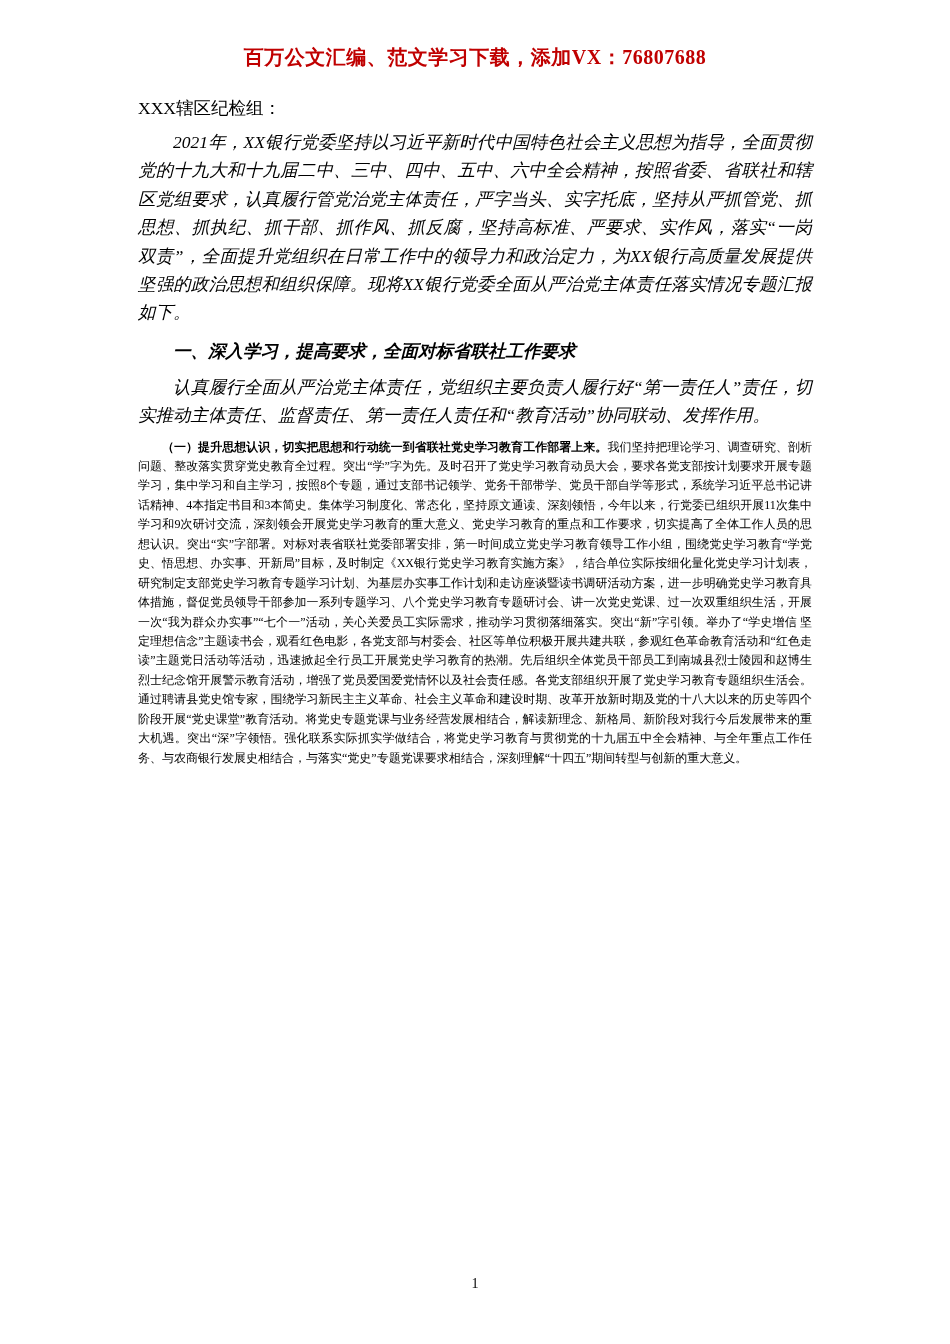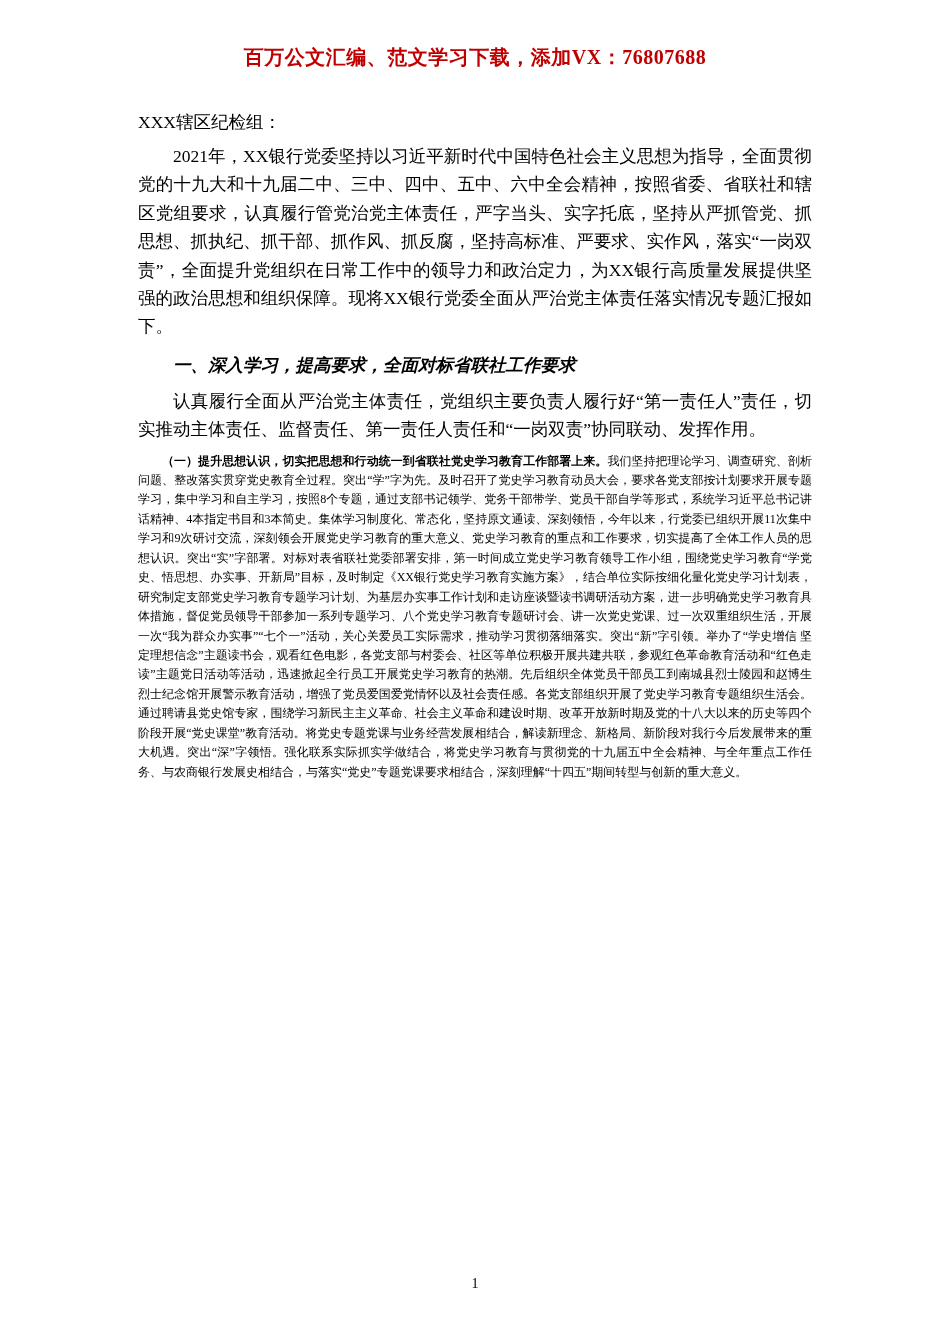--- a/index.html
+++ b/index.html
@@ -28,30 +28,31 @@
     font-weight: bold;
     font-size: 20px;
     letter-spacing: 0.5px;
     padding-top: 44px;
     padding-bottom: 16px;
     font-family: "Liberation Serif", "DejaVu Serif", serif;
   }
   .addressee {
     font-size: 17.5px;
     line-height: 1.55;
-    margin-top: 22px;
+    margin-top: 8px;
     margin-bottom: 6px;
   }
   p.body-text {
     font-size: 17.5px;
     line-height: 1.62;
     text-align: justify;
     text-justify: inter-ideograph;
     margin: 0 0 2px 0;
     text-indent: 2em;
+    font-style: italic;
   }
   p.heading-1 {
     font-size: 17.5px;
     line-height: 1.62;
     font-weight: bold;
     margin: 10px 0 8px 0;
     text-indent: 2em;
     font-style: italic;
   }
   p.sub-heading-para {
@@ -82,21 +83,21 @@
 <div class="page">
 
   <div class="banner">百万公文汇编、范文学习下载，添加VX：76807688</div>
 
   <div class="addressee">XXX辖区纪检组：</div>
 
   <p class="body-text">2021年，XX银行党委坚持以习近平新时代中国特色社会主义思想为指导，全面贯彻党的十九大和十九届二中、三中、四中、五中、六中全会精神，按照省委、省联社和辖区党组要求，认真履行管党治党主体责任，严字当头、实字托底，坚持从严抓管党、抓思想、抓执纪、抓干部、抓作风、抓反腐，坚持高标准、严要求、实作风，落实“一岗双责”，全面提升党组织在日常工作中的领导力和政治定力，为XX银行高质量发展提供坚强的政治思想和组织保障。现将XX银行党委全面从严治党主体责任落实情况专题汇报如下。</p>
 
   <p class="heading-1">一、深入学习，提高要求，全面对标省联社工作要求</p>
 
-  <p class="body-text">认真履行全面从严治党主体责任，党组织主要负责人履行好“第一责任人”责任，切实推动主体责任、监督责任、第一责任人责任和“一岗双责”协同联动、发挥作用。</p>
+  <p class="body-text">认真履行全面从严治党主体责任，党组织主要负责人履行好“第一责任人”责任，切实推动主体责任、监督责任、第一责任人责任和“教育活动”协同联动、发挥作用。</p>
 
   <p class="sub-heading-para">
     <span class="bold-lead">（一）提升思想认识，切实把思想和行动统一到省联社党史学习教育工作部署上来。</span><span>我们坚持把理论学习、调查研究、剖析问题、整改落实贯穿党史教育全过程。突出“学”字为先。及时召开了党史学习教育动员大会，要求各党支部按计划要求开展专题学习，集中学习和自主学习，按照8个专题，通过支部书记领学、党务干部带学、党员干部自学等形式，系统学习近平总书记讲话精神、4本指定书目和3本简史。集体学习制度化、常态化，坚持原文通读、深刻领悟，今年以来，行党委已组织开展11次集中学习和9次研讨交流，深刻领会开展党史学习教育的重大意义、党史学习教育的重点和工作要求，切实提高了全体工作人员的思想认识。突出“实”字部署。对标对表省联社党委部署安排，第一时间成立党史学习教育领导工作小组，围绕党史学习教育“学党史、悟思想、办实事、开新局”目标，及时制定《XX银行党史学习教育实施方案》，结合单位实际按细化量化党史学习计划表，研究制定支部党史学习教育专题学习计划、为基层办实事工作计划和走访座谈暨读书调研活动方案，进一步明确党史学习教育具体措施，督促党员领导干部参加一系列专题学习、八个党史学习教育专题研讨会、讲一次党史党课、过一次双重组织生活，开展一次“我为群众办实事”“七个一”活动，关心关爱员工实际需求，推动学习贯彻落细落实。突出“新”字引领。举办了“学史增信 坚定理想信念”主题读书会，观看红色电影，各党支部与村委会、社区等单位积极开展共建共联，参观红色革命教育活动和“红色走读”主题党日活动等活动，迅速掀起全行员工开展党史学习教育的热潮。先后组织全体党员干部员工到南城县烈士陵园和赵博生烈士纪念馆开展警示教育活动，增强了党员爱国爱党情怀以及社会责任感。各党支部组织开展了党史学习教育专题组织生活会。通过聘请县党史馆专家，围绕学习新民主主义革命、社会主义革命和建设时期、改革开放新时期及党的十八大以来的历史等四个阶段开展“党史课堂”教育活动。将党史专题党课与业务经营发展相结合，解读新理念、新格局、新阶段对我行今后发展带来的重大机遇。突出“深”字领悟。强化联系实际抓实学做结合，将党史学习教育与贯彻党的十九届五中全会精神、与全年重点工作任务、与农商银行发展史相结合，与落实“党史”专题党课要求相结合，深刻理解“十四五”期间转型与创新的重大意义。</span>
   </p>
 
   <div class="page-number">1</div>
 
 </div>
 
 </body></html>

